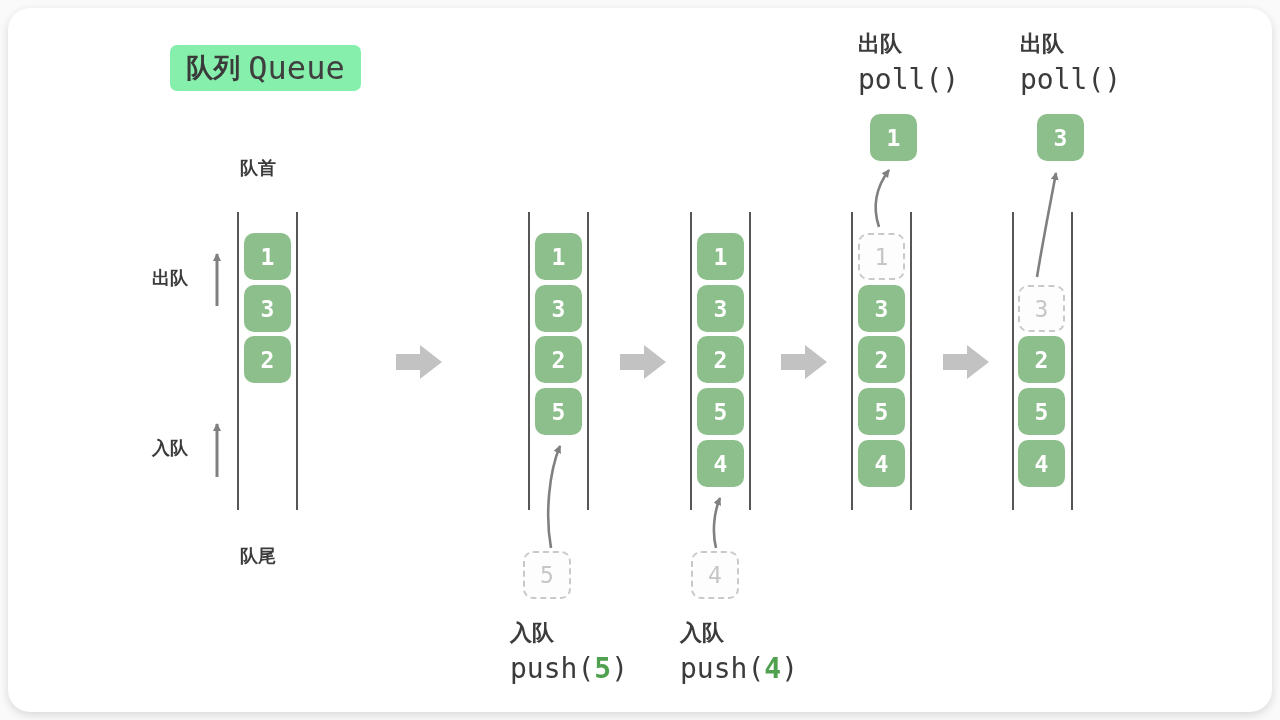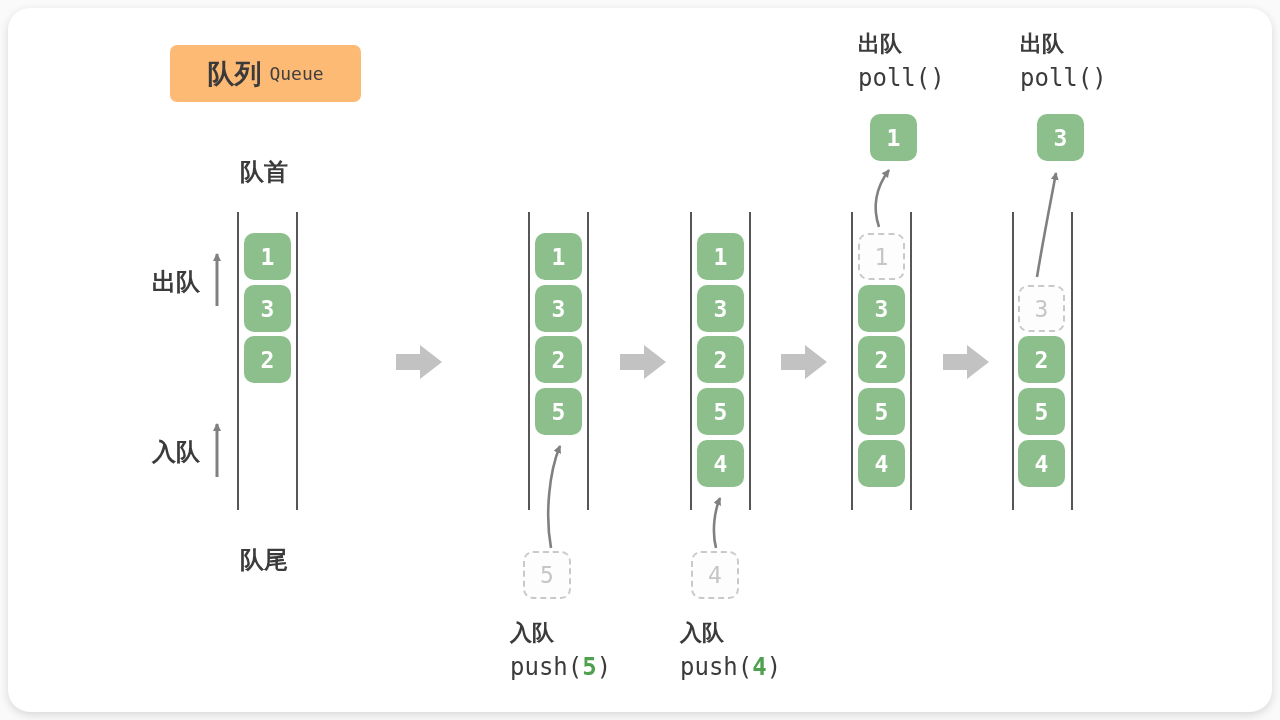--- a/index.html
+++ b/index.html
@@ -3,27 +3,27 @@
 <meta charset="utf-8">
 <style>
   html,body{margin:0;padding:0;background:#fafafa;width:1280px;height:720px;overflow:hidden;}
   .stage{position:absolute;left:0;top:0;width:1280px;height:720px;
          font-family:"Liberation Sans","DejaVu Sans",sans-serif;color:#3b3b3b;}
   .card{position:absolute;left:8px;top:8px;width:1264px;height:704px;background:#ffffff;
         border-radius:22px;box-shadow:0 3px 10px rgba(0,0,0,0.14);}
   .mono{font-family:"DejaVu Sans Mono","Liberation Mono",monospace;}
 
   
-  .badge{position:absolute;left:170px;top:45px;width:191px;height:57px;background:#fdba74;
+  .badge{position:absolute;left:170px;top:45px;width:191px;height:46px;background:#86efac;
          border-radius:7px;display:flex;align-items:center;justify-content:center;gap:8px;}
   .badge .zh{font-size:27px;font-weight:bold;color:#3a3a3a;}
-  .badge .en{font-size:18px;color:#3f3f3f;}
+  .badge .en{font-size:32px;color:#3f3f3f;}
 
   
-  .lbl{position:absolute;font-weight:bold;font-size:24px;color:#3b3b3b;white-space:nowrap;}
+  .lbl{position:absolute;font-weight:bold;font-size:18px;color:#3b3b3b;white-space:nowrap;}
   .lbl-front{left:240px;top:156px;}
   .lbl-rear{left:240px;top:544px;font-family:Liberation Serif, serif;}
   .lbl-deq{left:152px;top:266px;}
   .lbl-enq{left:152px;top:436px;}
 
   
   .rail{position:absolute;top:212px;height:298px;width:61px;
         border-left:2px solid #565656;border-right:2px solid #565656;box-sizing:border-box;}
   .rail-1{left:237px;} .rail-2{left:528px;} .rail-3{left:690px;} .rail-4{left:851px;} .rail-5{left:1012px;}
 
@@ -35,21 +35,21 @@
   .ghost{background:#fdfdfd;border:2px dashed #c9c9c9;box-sizing:border-box;
          color:#c6c6c6;font-weight:normal;}
   .c1{left:244px;} .c2{left:535px;} .c3{left:697px;} .c4{left:858px;} .c5{left:1018px;}
   .s0{top:233px;} .s1{top:285px;} .s2{top:336px;} .s3{top:388px;} .s4{top:440px;}
   .out4{left:870px;top:114px;} .out5{left:1037px;top:114px;}
   .stg2{left:523px;top:551px;width:48px;height:48px;} .stg3{left:691px;top:551px;width:48px;height:48px;}
 
   
   .op{position:absolute;white-space:nowrap;}
   .op .zhline{font-size:22px;font-weight:bold;color:#3b3b3b;line-height:1.0;}
-  .op .codeline{font-size:24px;color:#3b3b3b;margin-top:11px;line-height:1.0;}
+  .op .codeline{font-size:28px;color:#3b3b3b;margin-top:11px;line-height:1.0;}
   .op .arg{color:#4fa14f;font-weight:bold;}
   .op-push5{left:510px;top:622px;}
   .op-push4{left:680px;top:622px;}
   .op-poll1{left:858px;top:33px;}
   .op-poll2{left:1020px;top:33px;}
 
   .watermark{position:absolute;right:42px;bottom:24px;font-size:17px;color:#c9c9c9;letter-spacing:1px;}
 
   svg.overlay{position:absolute;left:0;top:0;pointer-events:none;}
 </style>

